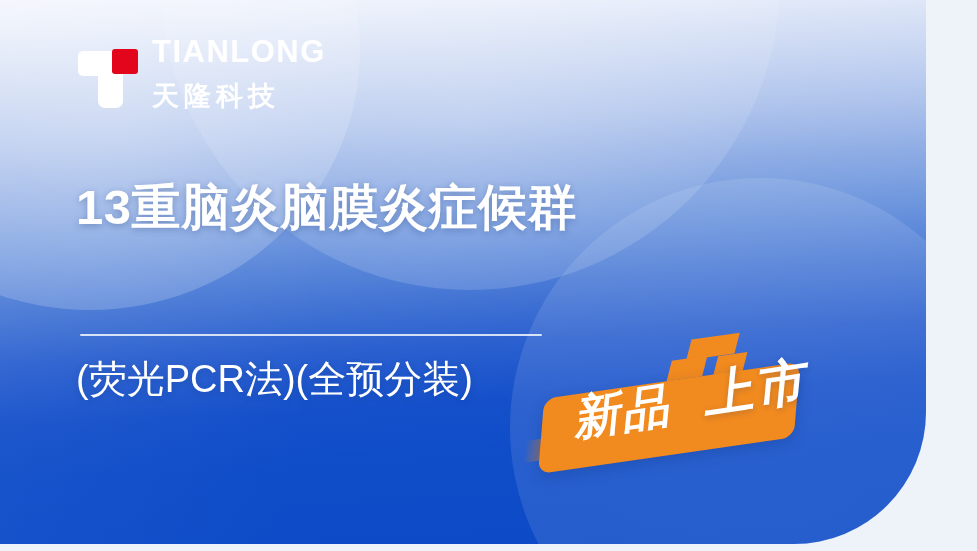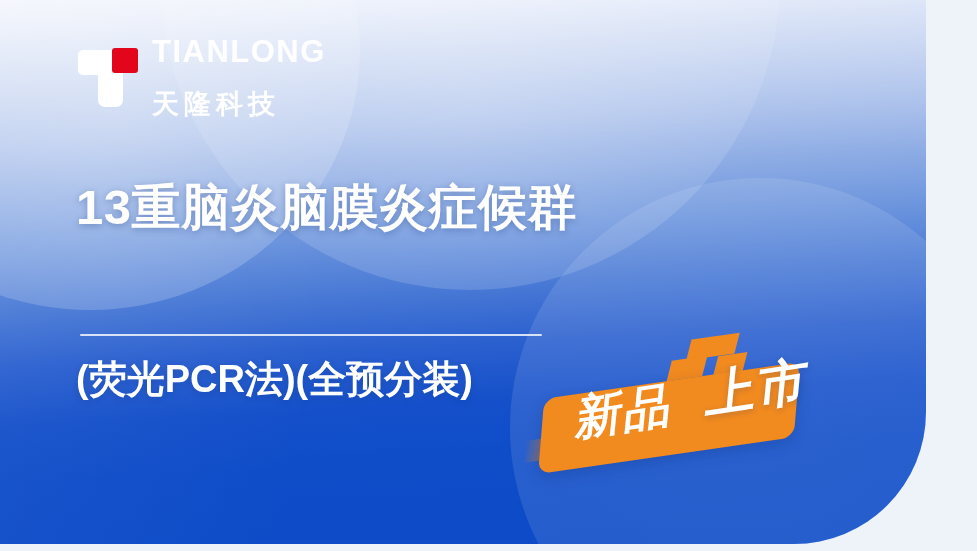--- a/index.html
+++ b/index.html
@@ -94,21 +94,21 @@
                  rgba(255,255,255,0.00) 100%);
     pointer-events: none;
   }
 
   
   .logo {
     position: absolute;
     left: 78px;
     top: 36px;
     display: flex;
-    align-items: center;
+    align-items: flex-end;
     gap: 14px;
   }
   .logo-mark {
     width: 60px;
     height: 64px;
     position: relative;
     flex: none;
   }
   .logo-mark .m-top {
     position: absolute;
@@ -149,21 +149,21 @@
     font-weight: bold;
     letter-spacing: 1.5px;
     line-height: 1.06;
   }
   .logo-cn {
     color: #ffffff;
     font-size: 27px;
     font-weight: bold;
     letter-spacing: 5px;
     line-height: 1.12;
-    margin-top: 20px;
+    margin-top: 12px;
   }
 
   
   .headline {
     position: absolute;
     left: 76px;
     top: 176px;
     color: #ffffff;
     font-size: 49px;
     font-weight: bold;
@@ -185,21 +185,21 @@
     border-radius: 2px;
   }
 
   
   .subtitle {
     position: absolute;
     left: 76px;
     top: 356px;
     color: #ffffff;
     font-size: 38px;
-    font-weight: bold;
+    font-weight: normal;
     letter-spacing: 0px;
     line-height: 1.25;
     white-space: nowrap;
     text-shadow: 0 2px 6px rgba(8, 40, 110, 0.22);
     text-align: center;
   }
 
   
   .badge {
     position: absolute;

